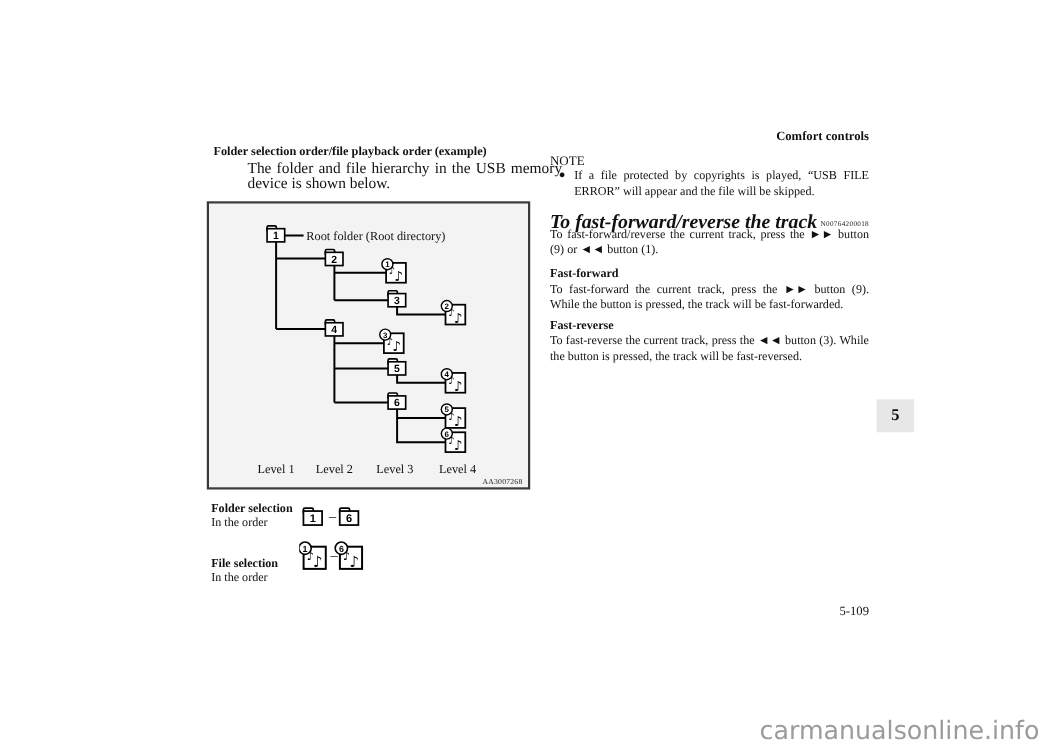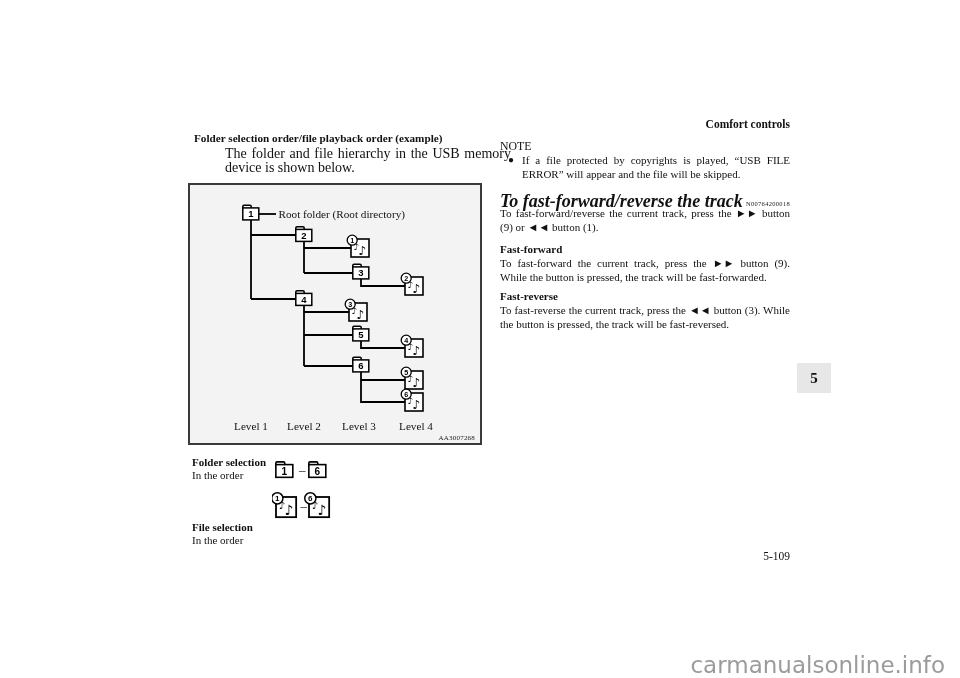--- a/index.html
+++ b/index.html
@@ -155,21 +155,21 @@
       <use href="#folder-shape"></use>
         <text class="dg-num" x="8.8" y="12.8">1</text>
     </g>
     <text class="sel-dash" x="25" y="14.5">–</text>
     <g transform="translate(34,2) scale(1.06)">
       <use href="#folder-shape"></use>
         <text class="dg-num" x="8.8" y="12.8">6</text>
     </g>
   </svg>
 
-  <div class="sel-label" style="top:521px">
+  <div class="sel-label" style="top:506px">
     <span class="t">File selection</span>
     <span>In the order</span>
   </div>
   <svg class="sel-icons" style="left:272px;top:491px" width="70" height="28">
     <g transform="translate(4,6) scale(1.12)">
       <use href="#file-shape"></use>
         <text class="dg-circnum" x="1.2" y="3.9">1</text>
     </g>
     <text class="sel-dash" x="28.5" y="18.5">–</text>
     <g transform="translate(37,6) scale(1.12)">

